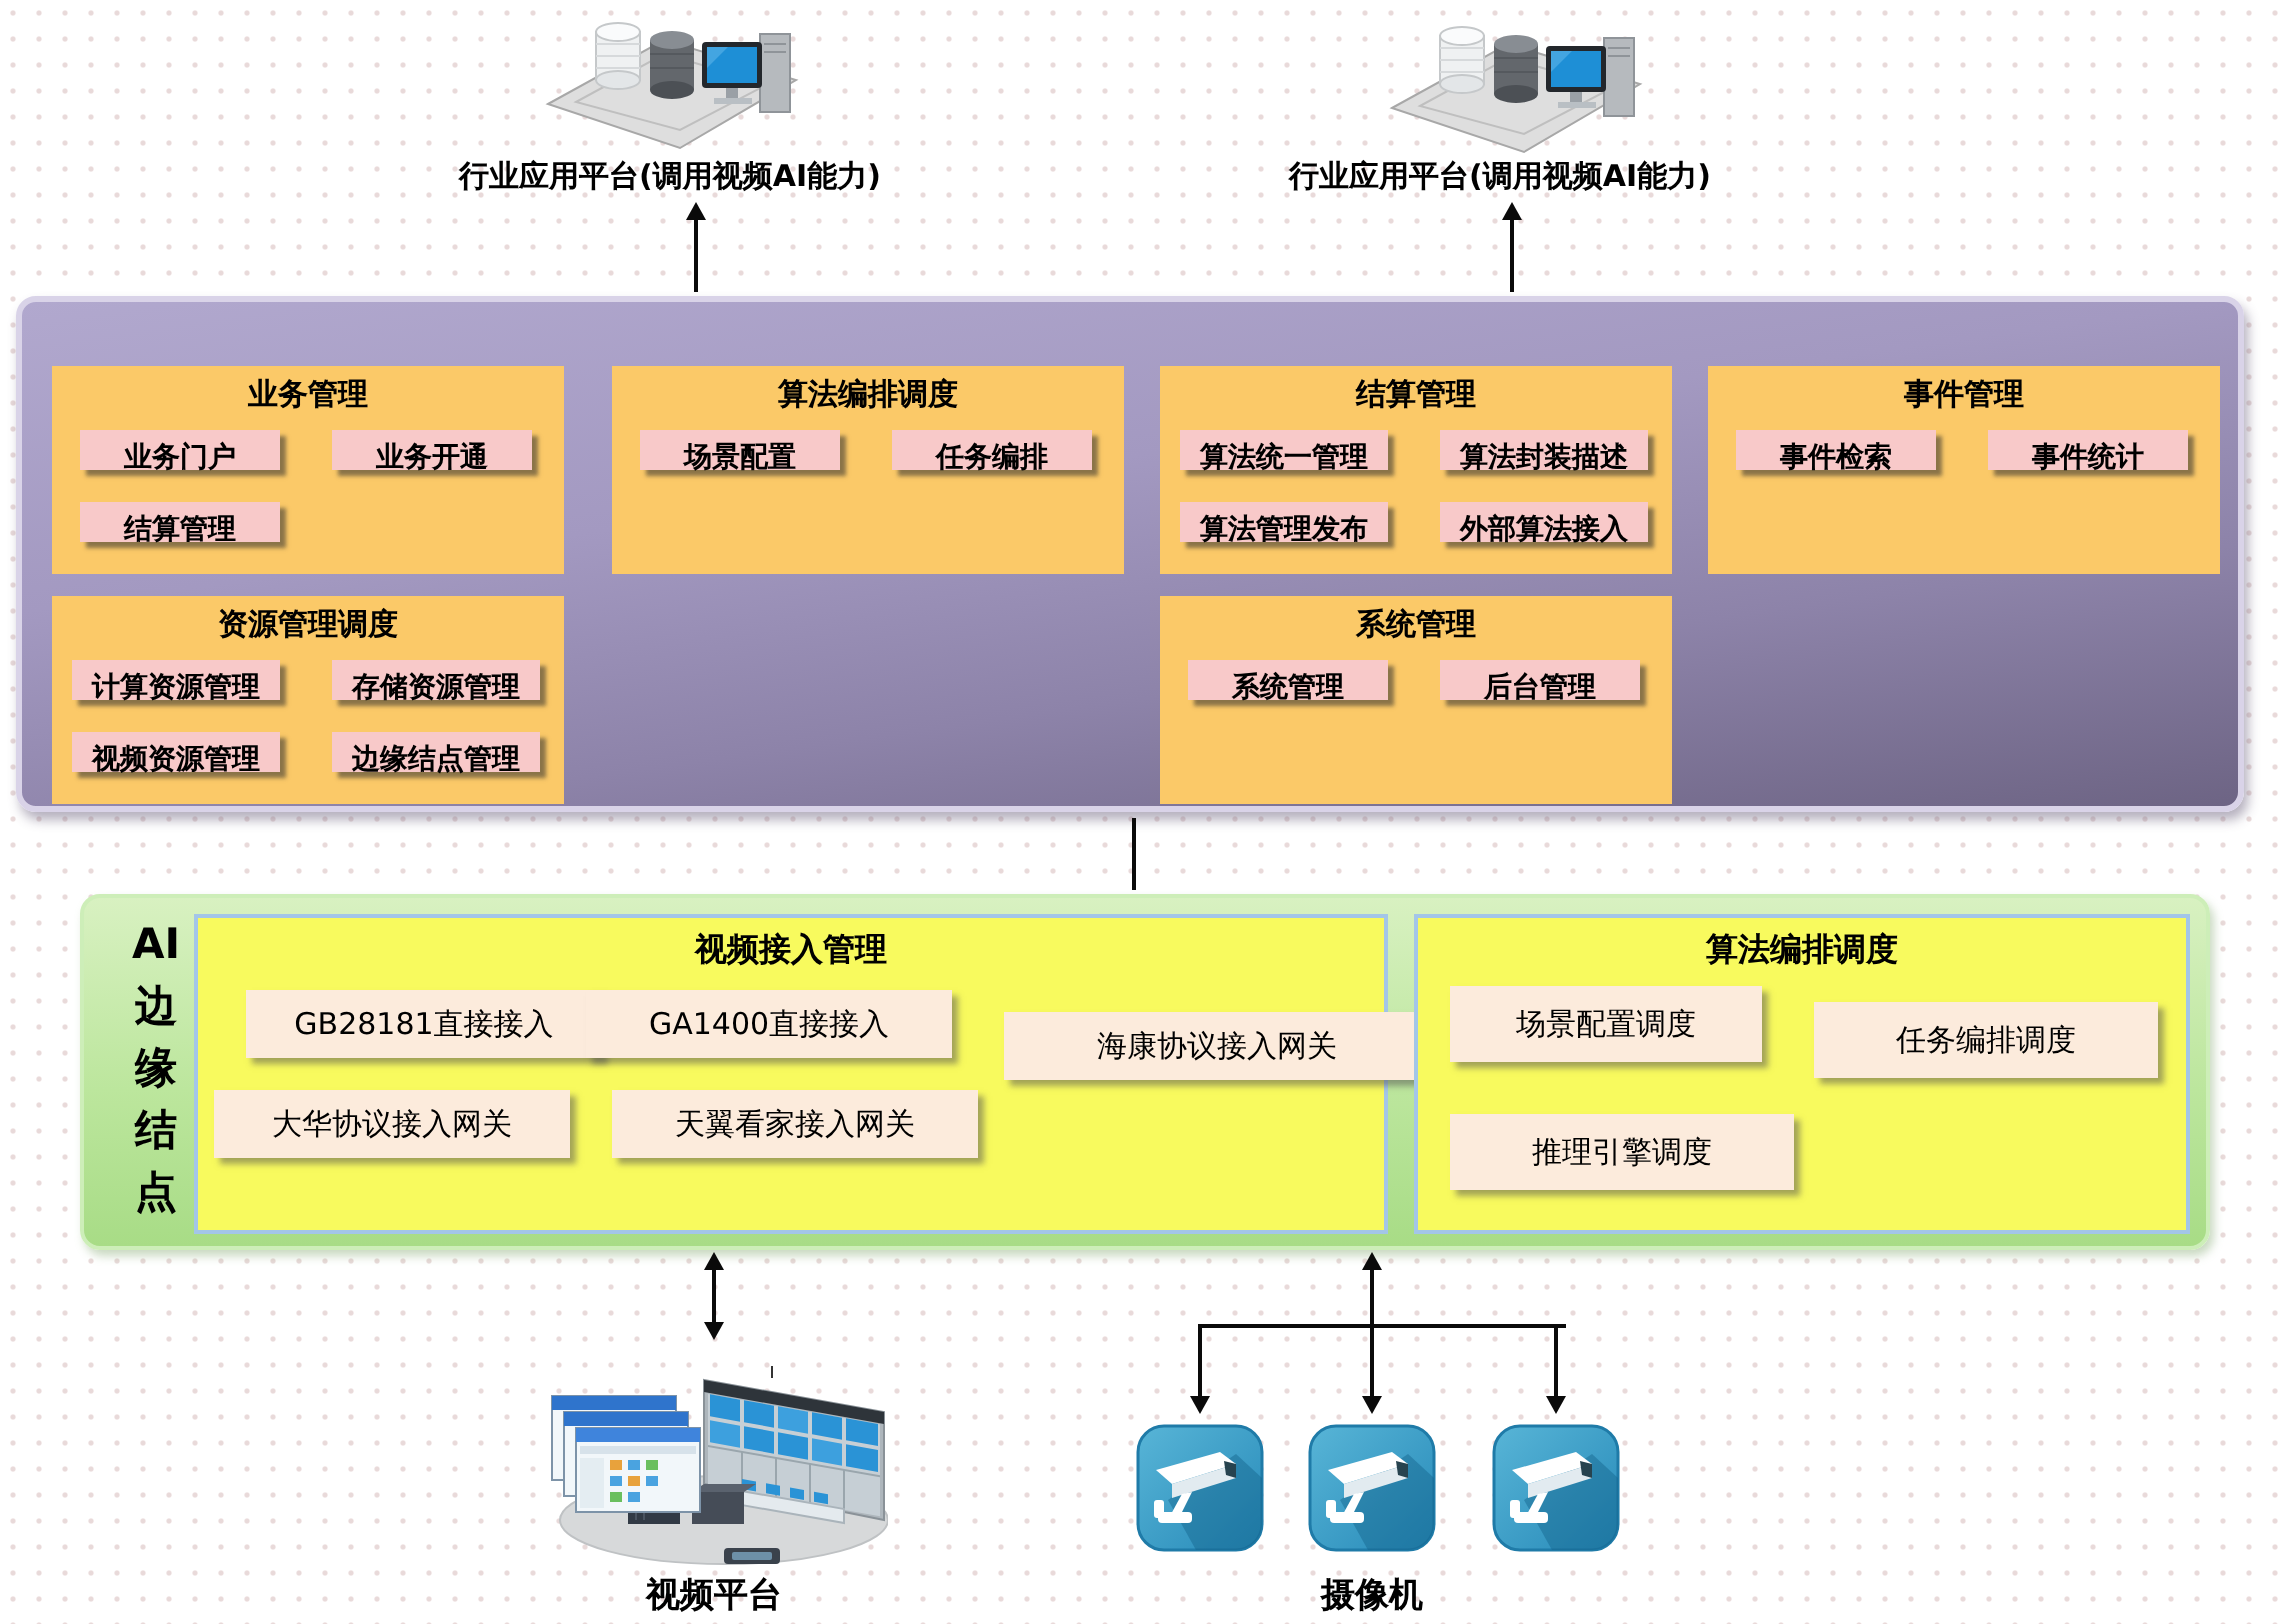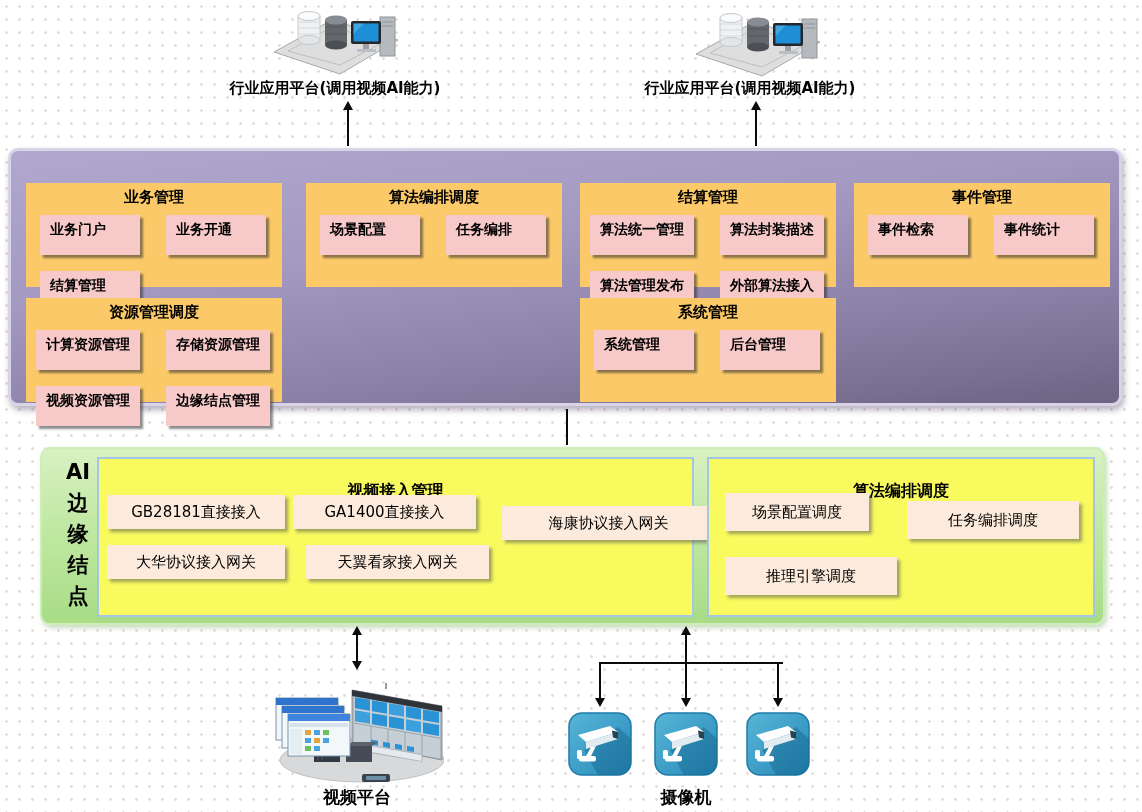--- a/index.html
+++ b/index.html
@@ -29,33 +29,33 @@
     position:absolute;left:8px;top:148px;width:1114px;height:258px;
     background:linear-gradient(172deg,#b1a8ce 0%,#a399c1 38%,#8d83a9 68%,#6d6484 100%);
     border:3px solid #d9d3e8;border-radius:10px;
     box-shadow:2px 4px 6px rgba(90,80,110,.45);
   }
   .mgmt-title{position:absolute;top:4px;left:0;width:100%;text-align:center;font-weight:bold;font-size:19px;}
   .module{position:absolute;height:104px;background:#fbc968;}
   .module-header{margin-top:5px;text-align:center;font-weight:bold;font-size:15px;}
   .module-items{display:flex;flex-wrap:wrap;column-gap:26px;row-gap:16px;padding:0 14px;margin-top:8px;}
   .module.tight .module-items{padding:0 10px;column-gap:26px;}
-  .pitem{height:40px;line-height:28px;padding:0 10px;min-width:100px;
+  .pitem{height:20px;line-height:28px;padding:0 10px;min-width:100px;text-align:center;
     font-weight:bold;font-size:14px;background:#f8c9c9;box-shadow:3px 3px 2px rgba(45,45,45,.55);}
   
   .edge{
     position:absolute;left:40px;top:447px;width:1065px;height:178px;
     background:linear-gradient(180deg,#d8f1c1 0%,#bce69d 55%,#a8dc86 100%);
     border:2px solid #cdeeb8;border-radius:10px;
     box-shadow:2px 3px 5px rgba(120,160,100,.4);
   }
   .edge-label{position:absolute;left:14px;top:8px;width:44px;display:flex;flex-direction:column;
     align-items:center;font-weight:bold;font-size:21px;line-height:31px;}
   .ybox{position:absolute;top:8px;height:160px;background:#f8fa5e;border:2px solid #a3c6e8;}
-  .ybox-header{margin-top:22px;text-align:center;font-weight:bold;font-size:16px;}
+  .ybox-header{margin-top:6px;text-align:center;font-weight:bold;font-size:16px;}
   .citem{position:absolute;text-align:center;font-size:15px;background:#fcebdc;
     box-shadow:3px 3px 3px rgba(80,80,80,.5);}
   
   .bottom-label{position:absolute;text-align:center;font-weight:bold;font-size:17px;}
   svg{display:block;}
 </style>
 </head>
 <body>
 
 <div class="canvas">
@@ -190,30 +190,30 @@
     <div class="edge-label">
       <span>AI</span>
       <span>边</span>
       <span>缘</span>
       <span>结</span>
       <span>点</span>
     </div>
 
     <div class="ybox" style="left:55px;width:597px">
       <div class="ybox-header">视频接入管理</div>
-      <div class="citem" style="left:8px;top:36px;width:178px;height:34px;line-height:34px">GB28181直接接入</div>
+      <div class="citem" style="left:24px;top:36px;width:178px;height:34px;line-height:34px">GB28181直接接入</div>
       <div class="citem" style="left:194px;top:36px;width:183px;height:34px;line-height:34px">GA1400直接接入</div>
       <div class="citem" style="left:403px;top:47px;width:213px;height:34px;line-height:34px">海康协议接入网关</div>
       <div class="citem" style="left:8px;top:86px;width:178px;height:34px;line-height:34px">大华协议接入网关</div>
       <div class="citem" style="left:207px;top:86px;width:183px;height:34px;line-height:34px">天翼看家接入网关</div>
     </div>
 
     <div class="ybox" style="left:665px;width:388px">
       <div class="ybox-header">算法编排调度</div>
-      <div class="citem" style="left:16px;top:34px;width:144px;height:38px;line-height:38px">场景配置调度</div>
+      <div class="citem" style="left:16px;top:34px;width:156px;height:38px;line-height:38px">场景配置调度</div>
       <div class="citem" style="left:198px;top:42px;width:172px;height:38px;line-height:38px">任务编排调度</div>
       <div class="citem" style="left:16px;top:98px;width:172px;height:38px;line-height:38px">推理引擎调度</div>
     </div>
   </div>
 
   <div class="arr" style="left:352px;top:626px;height:44px">
     <div class="head-up"></div>
       <div class="shaft" style="top:8px;bottom:8px"></div>
       <div class="head-down"></div>
   </div>

